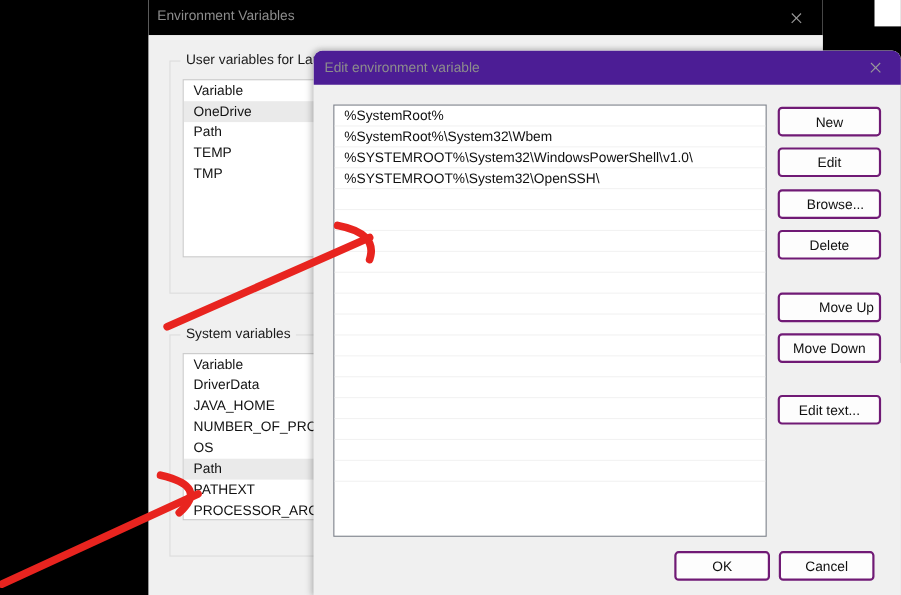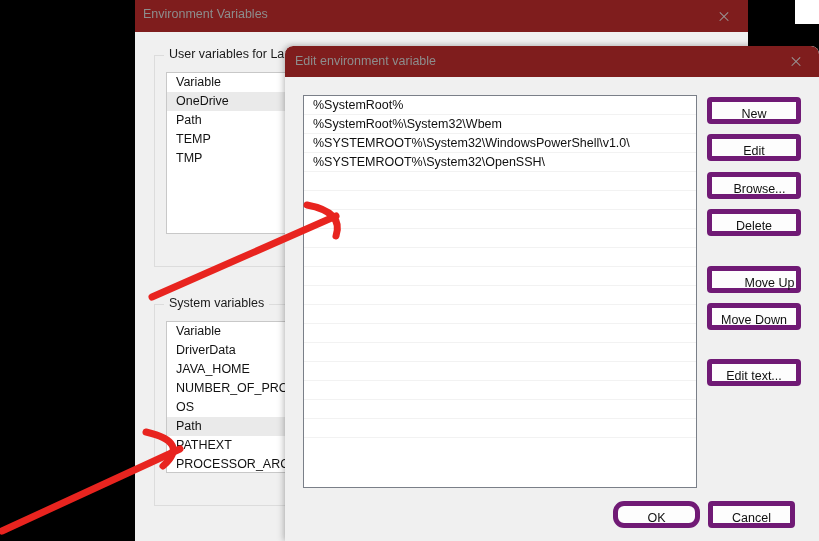--- a/index.html
+++ b/index.html
@@ -27,21 +27,21 @@
     width: 613px;
     height: 541px;
     background: #f0f0f0;
     overflow: hidden;
   }
   .envwin-titlebar {
     position: absolute;
     left: 0; top: 0;
     width: 613px;
     height: 32px;
-    background: #7f1d1d;
+    background: #000000;
   }
   .envwin-title {
     position: absolute;
     left: 8px;
     top: 7px;
     font-size: 12.5px;
     color: #8d8d8d;
     white-space: nowrap;
   }
   .envwin-close {
@@ -143,21 +143,21 @@
     border-top-left-radius: 8px;
     border-top-right-radius: 8px;
     box-shadow: -2px 0 7px rgba(0,0,0,0.18), 0 -1px 5px rgba(0,0,0,0.12);
     overflow: hidden;
   }
   .editdlg-titlebar {
     position: absolute;
     left: 0; top: 0;
     width: 534px;
     height: 31px;
-    background: #7f1d1d;
+    background: #4c1d95;
     border-top-left-radius: 8px;
     border-top-right-radius: 8px;
     text-decoration: underline;
   }
   .editdlg-title {
     position: absolute;
     left: 10px;
     top: 8px;
     font-size: 12.5px;
     color: #8d8d8d;
@@ -196,21 +196,21 @@
   }
   .pathrow.selected {
     background: #f0f0f0;
   }
   .pathrow.empty { color: transparent; }
 
   
   .btn {
     position: absolute;
     background: #fdfdfd;
-    border: 5px solid #701a75;
+    border: 2px solid #701a75;
     border-radius: 4px;
     font-size: 12.5px;
     color: #101010;
     text-align: center;
     font-family: "Liberation Sans", sans-serif;
     padding: 0;
     box-sizing: border-box;
   }
   .sidebtn {
     left: 422px;
@@ -225,21 +225,21 @@
   #btn-moveup    { top: 220px; padding-left: 31px; }
   #btn-movedown  { top: 257px; }
   #btn-edittext  { top: 313px; }
 
   .bottombtn {
     width: 87px;
     height: 27px;
     line-height: 25px;
     top: 455px;
   }
-  #btn-ok     { left: 328px; border-radius: 11px; }
+  #btn-ok     { left: 328px; }
   #btn-cancel { left: 423px; }
 
   
   .edge-frag {
     position: absolute;
     font-size: 12.5px;
     color: #101010;
     white-space: nowrap;
   }
   .edge-panel {

